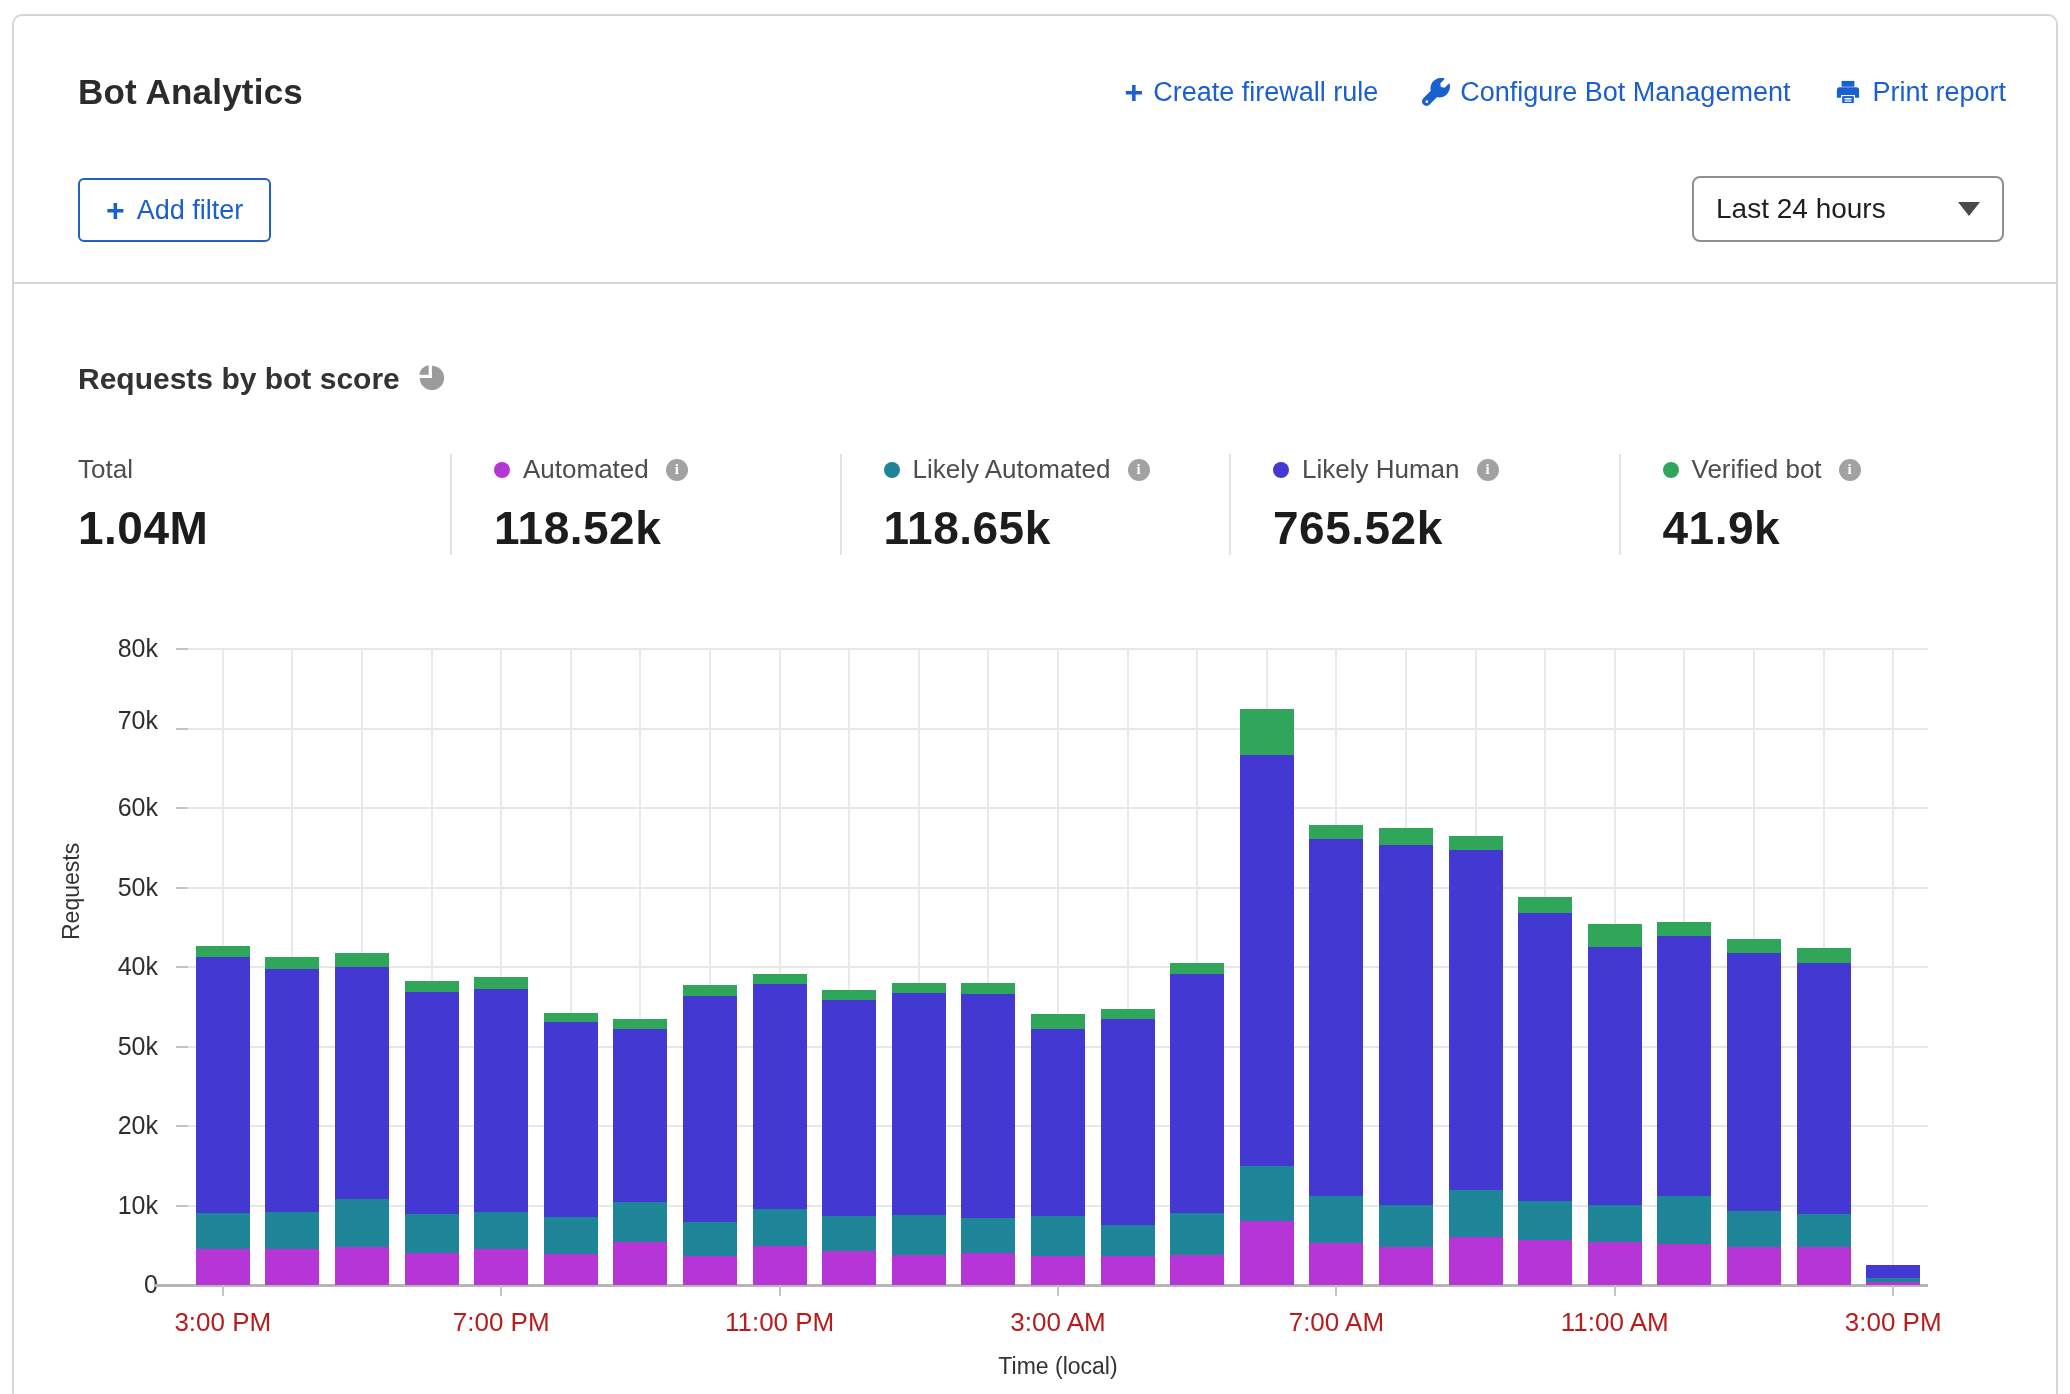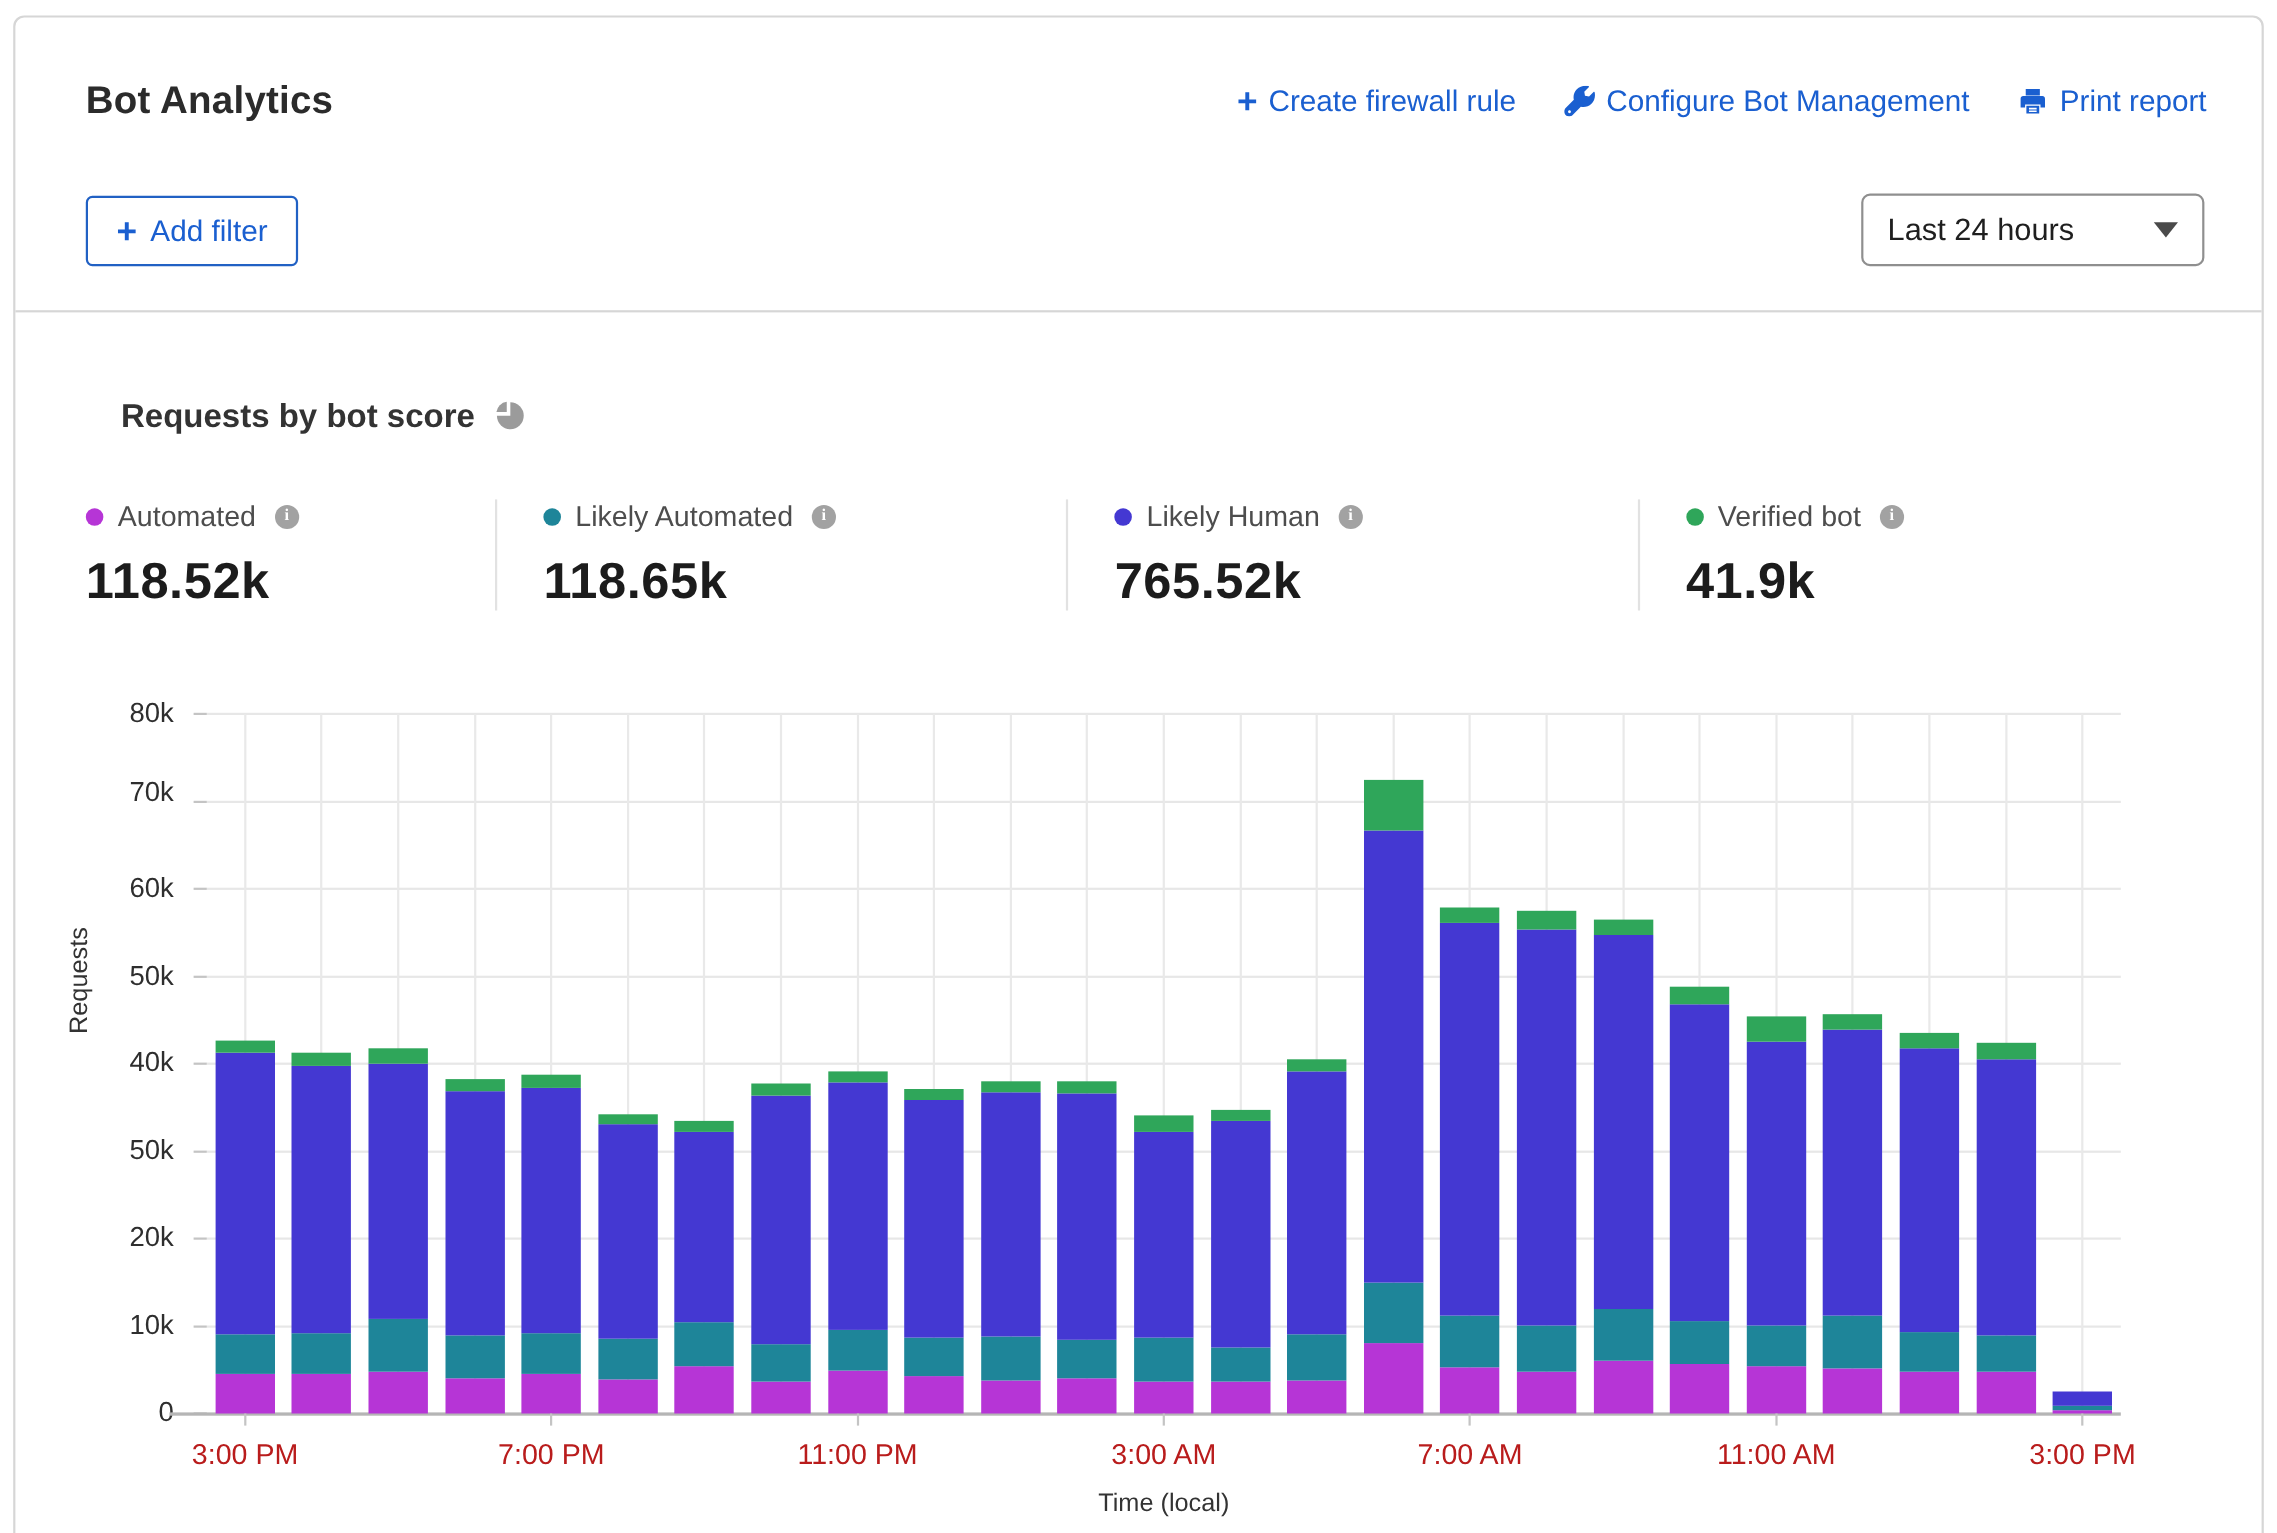--- a/index.html
+++ b/index.html
@@ -14,21 +14,21 @@
   .plus-glyph { font-size:32px; font-weight:600; line-height:1; }
   .action-link svg { display:block; }
   .add-filter-btn { position:absolute; left:64px; top:162px; height:64px; padding:0 26px;
           border:2px solid #2161c4; border-radius:6px; background:#fff; color:#1a5fd0;
           font-size:27px; display:flex; align-items:center; gap:12px; cursor:pointer; }
   .range-select { position:absolute; right:52px; top:160px; width:312px; height:66px;
           border:2px solid #8f8f8f; border-radius:8px; background:#fff; display:flex;
           align-items:center; justify-content:space-between; padding:0 22px; cursor:pointer; }
   .range-select .value { font-size:28px; color:#1f1f1f; }
   .caret-down { width:0; height:0; border-left:11px solid transparent; border-right:11px solid transparent; border-top:14px solid #4a4a4a; }
-  .section-title-row { position:absolute; left:64px; top:346px; display:flex; align-items:flex-start; gap:16px;margin-left:32px; }
+  .section-title-row { position:absolute; left:64px; top:346px; display:flex; align-items:center; gap:16px; }
   .section-title { font-size:30px; font-weight:700; color:#333; }
   .stats { position:absolute; left:64px; top:438px; right:48px; display:flex; }
   .stat { padding-right:20px; }
   .stat:first-child { width:372px; }
   .stat + .stat { border-left:2px solid #e2e2e2; padding-left:42px; flex:1; }
   .stat-label-row { display:flex; align-items:center; gap:13px; margin-bottom:16px; }
   .stat-label { font-size:26px; color:#4d4d4d; }
   .dot { width:16px; height:16px; border-radius:50%; }
   .info-icon { width:22px; height:22px; border-radius:50%; background:#a2a2a2; color:#fff;
                font-size:15px; font-weight:700; display:flex; align-items:center; justify-content:center;
@@ -98,20 +98,26 @@
     <span>
       <svg width="30" height="30" viewBox="0 0 32 32">
         <circle cx="17" cy="17" r="13" fill="#9b9b9b"></circle>
         <path d="M17 17 L17 2 A15 15 0 0 0 2 17 Z" fill="#ffffff"></path>
         <path d="M13.5 13.5 L13.5 3.5 A11.5 11.5 0 0 0 3.5 13.5 Z" fill="#9b9b9b"></path>
       </svg>
     </span>
   </div>
 
   <div class="stats">
+    <div class="stat">
+      <div class="stat-label-row">
+        <span class="stat-label">Total</span>
+      </div>
+      <div class="stat-value">1.04M</div>
+    </div>
     <div class="stat">
       <div class="stat-label-row">
         <span class="dot" style="background: rgb(182, 53, 214);"></span>
         <span class="stat-label">Automated</span>
         <span class="info-icon">i</span>
       </div>
       <div class="stat-value">118.52k</div>
     </div>
     <div class="stat">
       <div class="stat-label-row">

